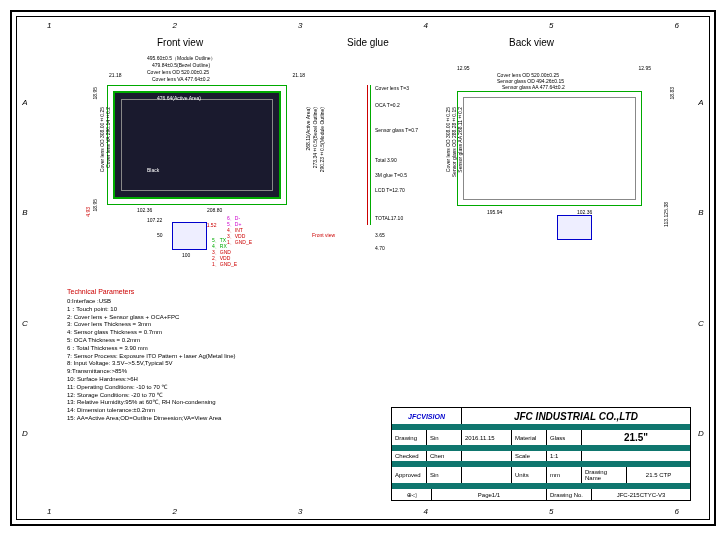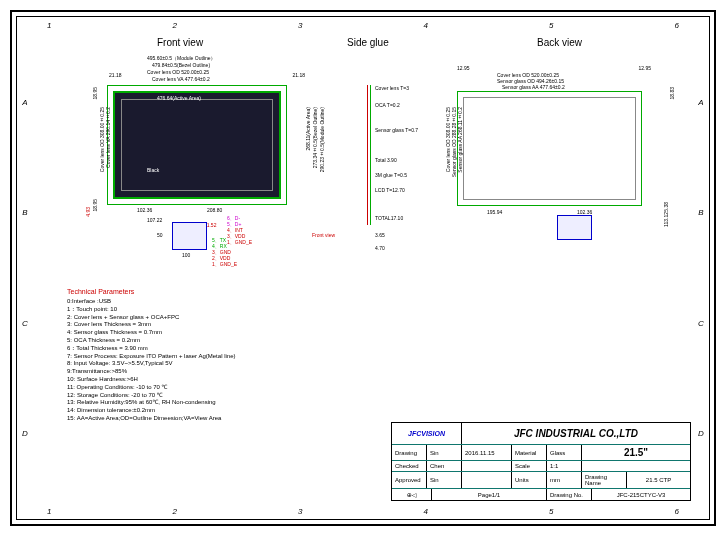--- a/index.html
+++ b/index.html
@@ -17,21 +17,21 @@
 .back-view{position:absolute;top:30px;left:420px;width:200px;height:200px}
 .rect-outer{border:1px solid #0a0;position:absolute}
 .rect-black{position:absolute;background:#1a1a2e}
 .label-red{color:#c00}
 .label-green{color:#0a0}
 .label-magenta{color:#c0c}
 .vert{writing-mode:vertical-rl;transform:rotate(180deg)}
 .tech-params{position:absolute;top:250px;left:30px;font-size:6px;line-height:1.3}
 .tech-title{color:#c00;font-size:7px;margin-bottom:2px}
 .title-block{position:absolute;bottom:18px;right:18px;width:300px;border:1px solid #000;font-size:6px;background:#fff}
-.tb-row{display:flex;border-bottom:1px solid #0f766e}
+.tb-row{display:flex;border-bottom:6px solid #0f766e}
 .tb-row:last-child{border-bottom:none}
 .tb-cell{border-right:1px solid #000;padding:2px 3px;display:flex;align-items:center}
 .tb-cell:last-child{border-right:none}
 .company{font-size:10px;font-style:italic;font-weight:bold}
 .logo{color:#00c;font-size:7px;font-style:italic;font-weight:bold}
 .dim-label{font-size:5px;position:absolute}
 .conn{position:absolute;border:1px solid #00c;background:#eef}
 .side-line{position:absolute;width:1px;background:#0a0;left:20px}
 .side-lbl{font-size:5px;position:absolute;left:28px;white-space:nowrap}
 </style>
@@ -67,21 +67,21 @@
 <span>A</span>
 <span>B</span>
 <span>C</span>
 <span>D</span>
 </div>
 
 <div class="content">
 
 <div class="view-title" style="top:0;left:120px">Front view</div>
 <div class="view-title" style="top:0;left:310px">Side glue</div>
-<div class="view-title" style="top:0;left:500px">Back view</div>
+<div class="view-title" style="top:0;left:472px">Back view</div>
 
 <div class="front-view">
 <div class="dim-label" style="top:-12px;left:40px">495.60±0.5（Module Outline）</div>
 <div class="dim-label" style="top:-5px;left:45px">479.84±0.5(Bezel Outline)</div>
 <div class="dim-label" style="top:2px;left:40px">Cover lens OD 520.00±0.25</div>
 <div class="dim-label" style="top:9px;left:45px">Cover lens VA 477.64±0.2</div>
 <div class="dim-label" style="top:5px;left:2px">21.18</div>
 <div class="dim-label" style="top:5px;right:2px">21.18</div>
 <div class="dim-label vert" style="top:20px;left:-15px">18.95</div>
 <div class="dim-label vert" style="bottom:55px;left:-15px">18.95</div>

